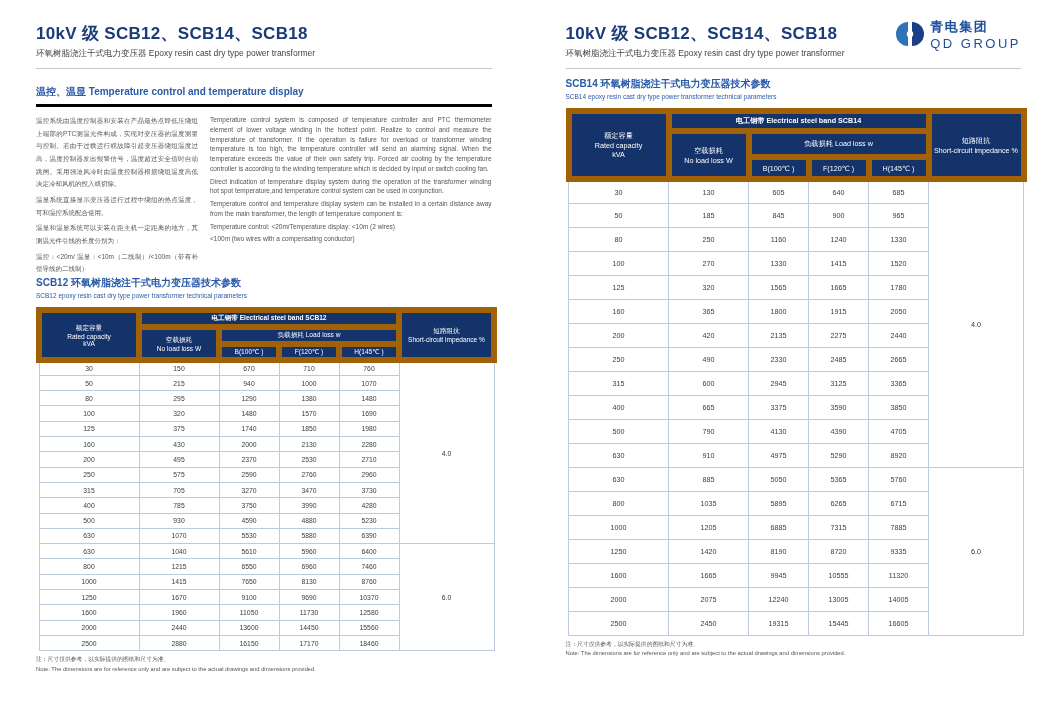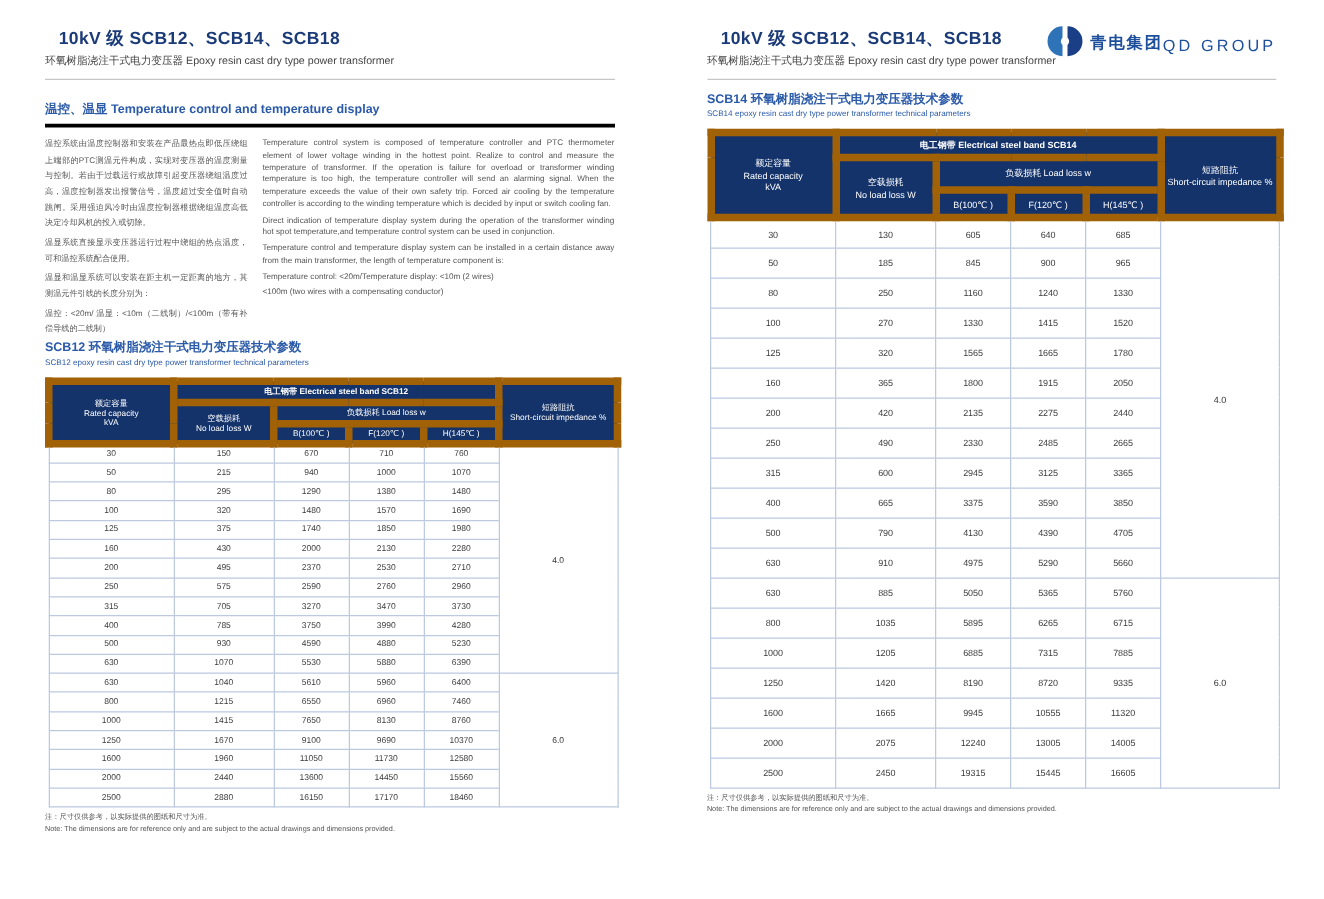--- a/index.html
+++ b/index.html
@@ -7,27 +7,27 @@
   body {
     background:#ffffff;
     font-family:"Liberation Sans","DejaVu Sans",sans-serif;
     color:#333;
     overflow:hidden;
   }
   .spread { display:flex; width:1059px; height:719px; }
   .page { width:529.5px; height:719px; position:relative; padding:22px 38px 0 36px; }
 
   
-  .page-title { font-size:14px; font-weight:bold; color:#1a3a78; letter-spacing:.3px;margin-left:11px; }
+  .page-title { font-size:17px; font-weight:bold; color:#1a3a78; letter-spacing:.3px; }
   .page-subtitle { font-size:8.5px; color:#444; margin-top:3px; }
   .header-rule { height:1px; background:#c6c6c6; margin-top:8px; }
 
   
   .logo { position:absolute; top:20px; right:38px; display:flex; align-items:center; gap:5px; }
-  .logo-text { display:flex; flex-direction:row; align-items:flex-start; }
+  .logo-text { display:flex; flex-direction:column; align-items:flex-start; }
   .logo-cn { font-size:13px; font-weight:bold; color:#1d4f9c; letter-spacing:1.5px; line-height:1.1; }
   .logo-en { font-size:13px; color:#1d4f9c; letter-spacing:2.5px; margin-top:2px; }
 
   
   .section-title { margin-top:16px; font-size:10px; font-weight:bold; color:#2a5aa8; padding-bottom:5px; border-bottom:3px solid #000000; }
   .temp-columns { display:flex; gap:12px; margin-top:8px; }
   .cn-col { width:162px; font-size:6.5px; line-height:1.95; color:#555; text-align:justify; }
   .en-col { flex:1; font-size:6.5px; line-height:1.5; color:#555; text-align:justify; }
   .cn-col p + p, .en-col p + p { margin-top:3px; }
 
@@ -406,21 +406,21 @@
               <td>790</td>
               <td>4130</td>
               <td>4390</td>
               <td>4705</td>
             </tr>
             <tr>
               <td>630</td>
               <td>910</td>
               <td>4975</td>
               <td>5290</td>
-              <td>5660</td>
+              <td>8920</td>
             </tr>
             <tr>
               <td>630</td>
               <td>885</td>
               <td>5050</td>
               <td>5365</td>
               <td>5760</td>
               <td rowspan="7" class="td-imp">6.0</td>
             </tr>
             <tr>

